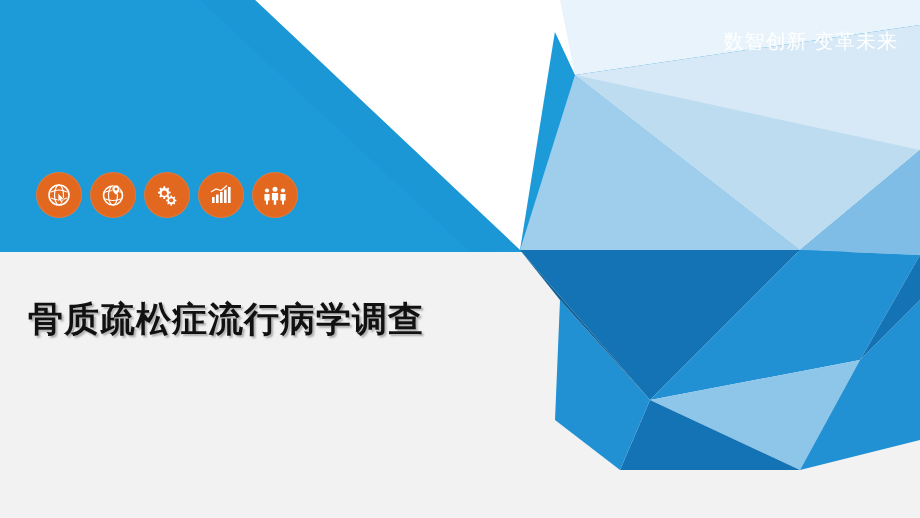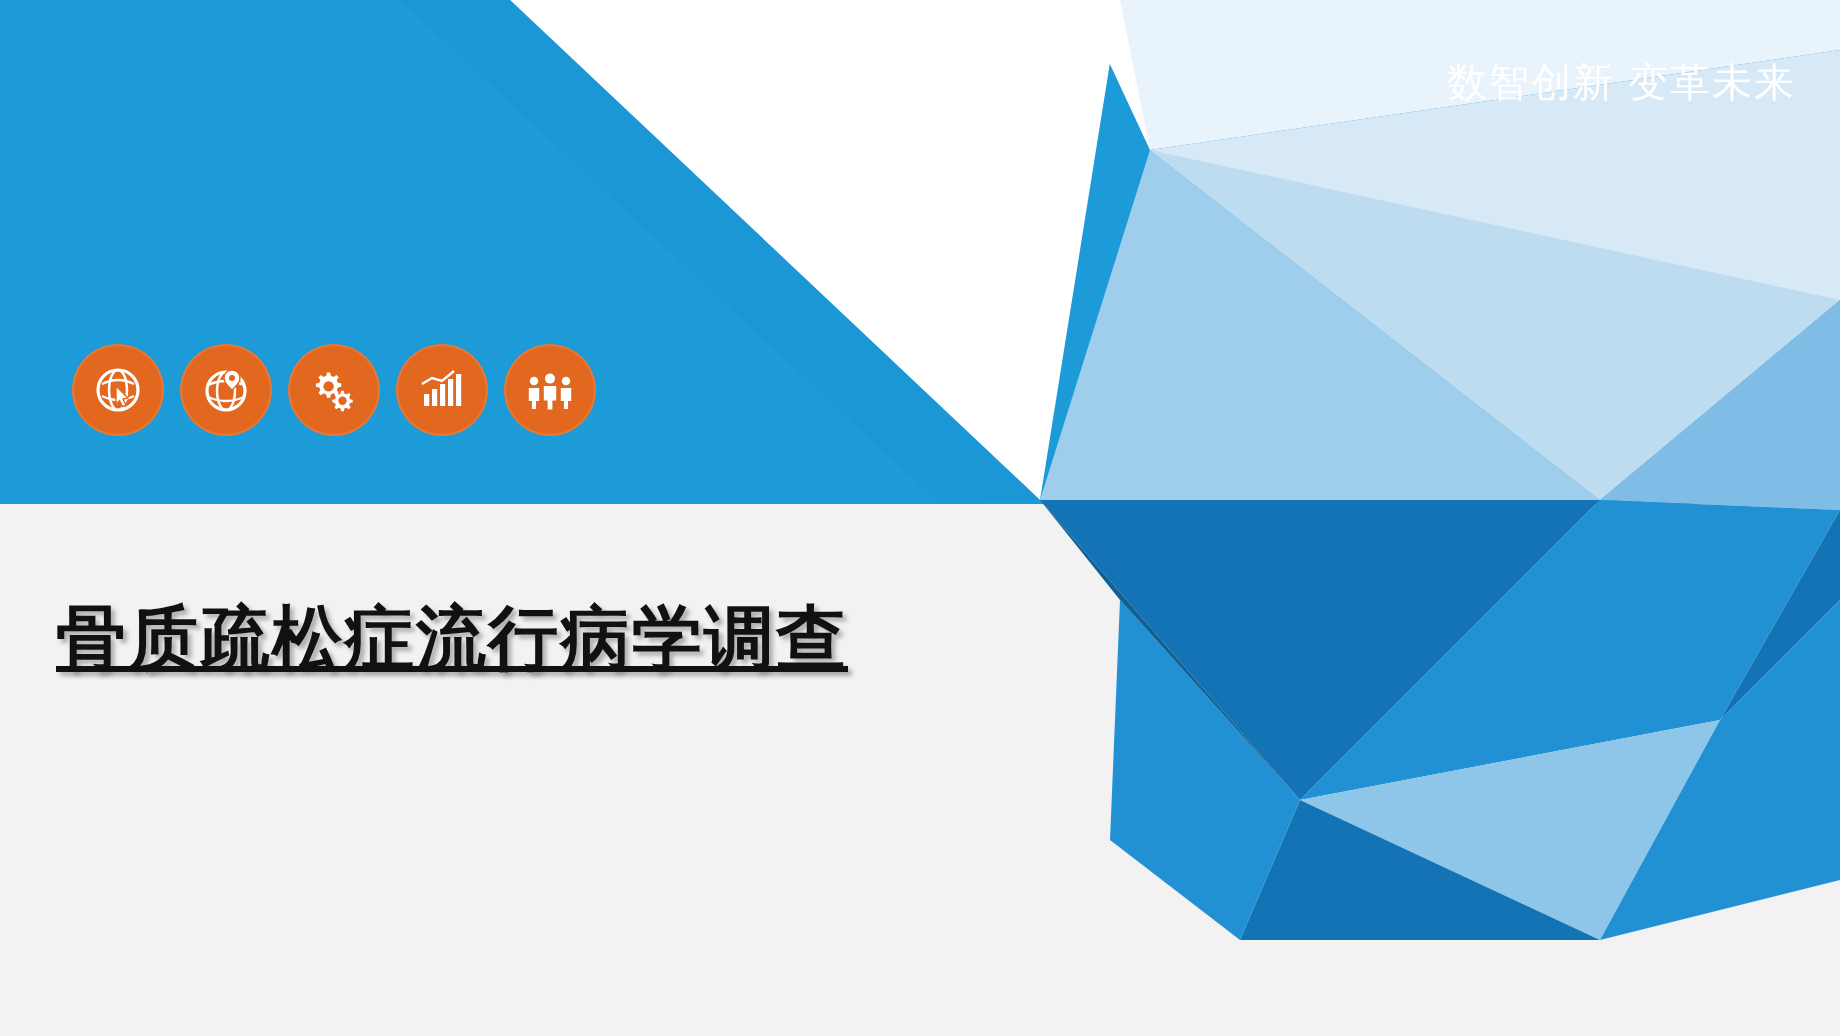--- a/index.html
+++ b/index.html
@@ -60,21 +60,20 @@
     position: absolute;
     left: 28px;
     top: 296px;
     font-size: 35px;
     font-weight: bold;
     color: #111111;
     letter-spacing: 1px;
     text-shadow: 2px 2px 2px rgba(120,120,120,0.55);
     white-space: nowrap;
     z-index: 6;
-    text-decoration: underline;
   }
 </style>
 </head>
 <body>
 
 <div id="slide">
 
   <svg id="bg-svg" viewBox="0 0 920 518" preserveAspectRatio="none">
 
     <rect x="0" y="0" width="920" height="518" fill="#f2f2f2"></rect>

